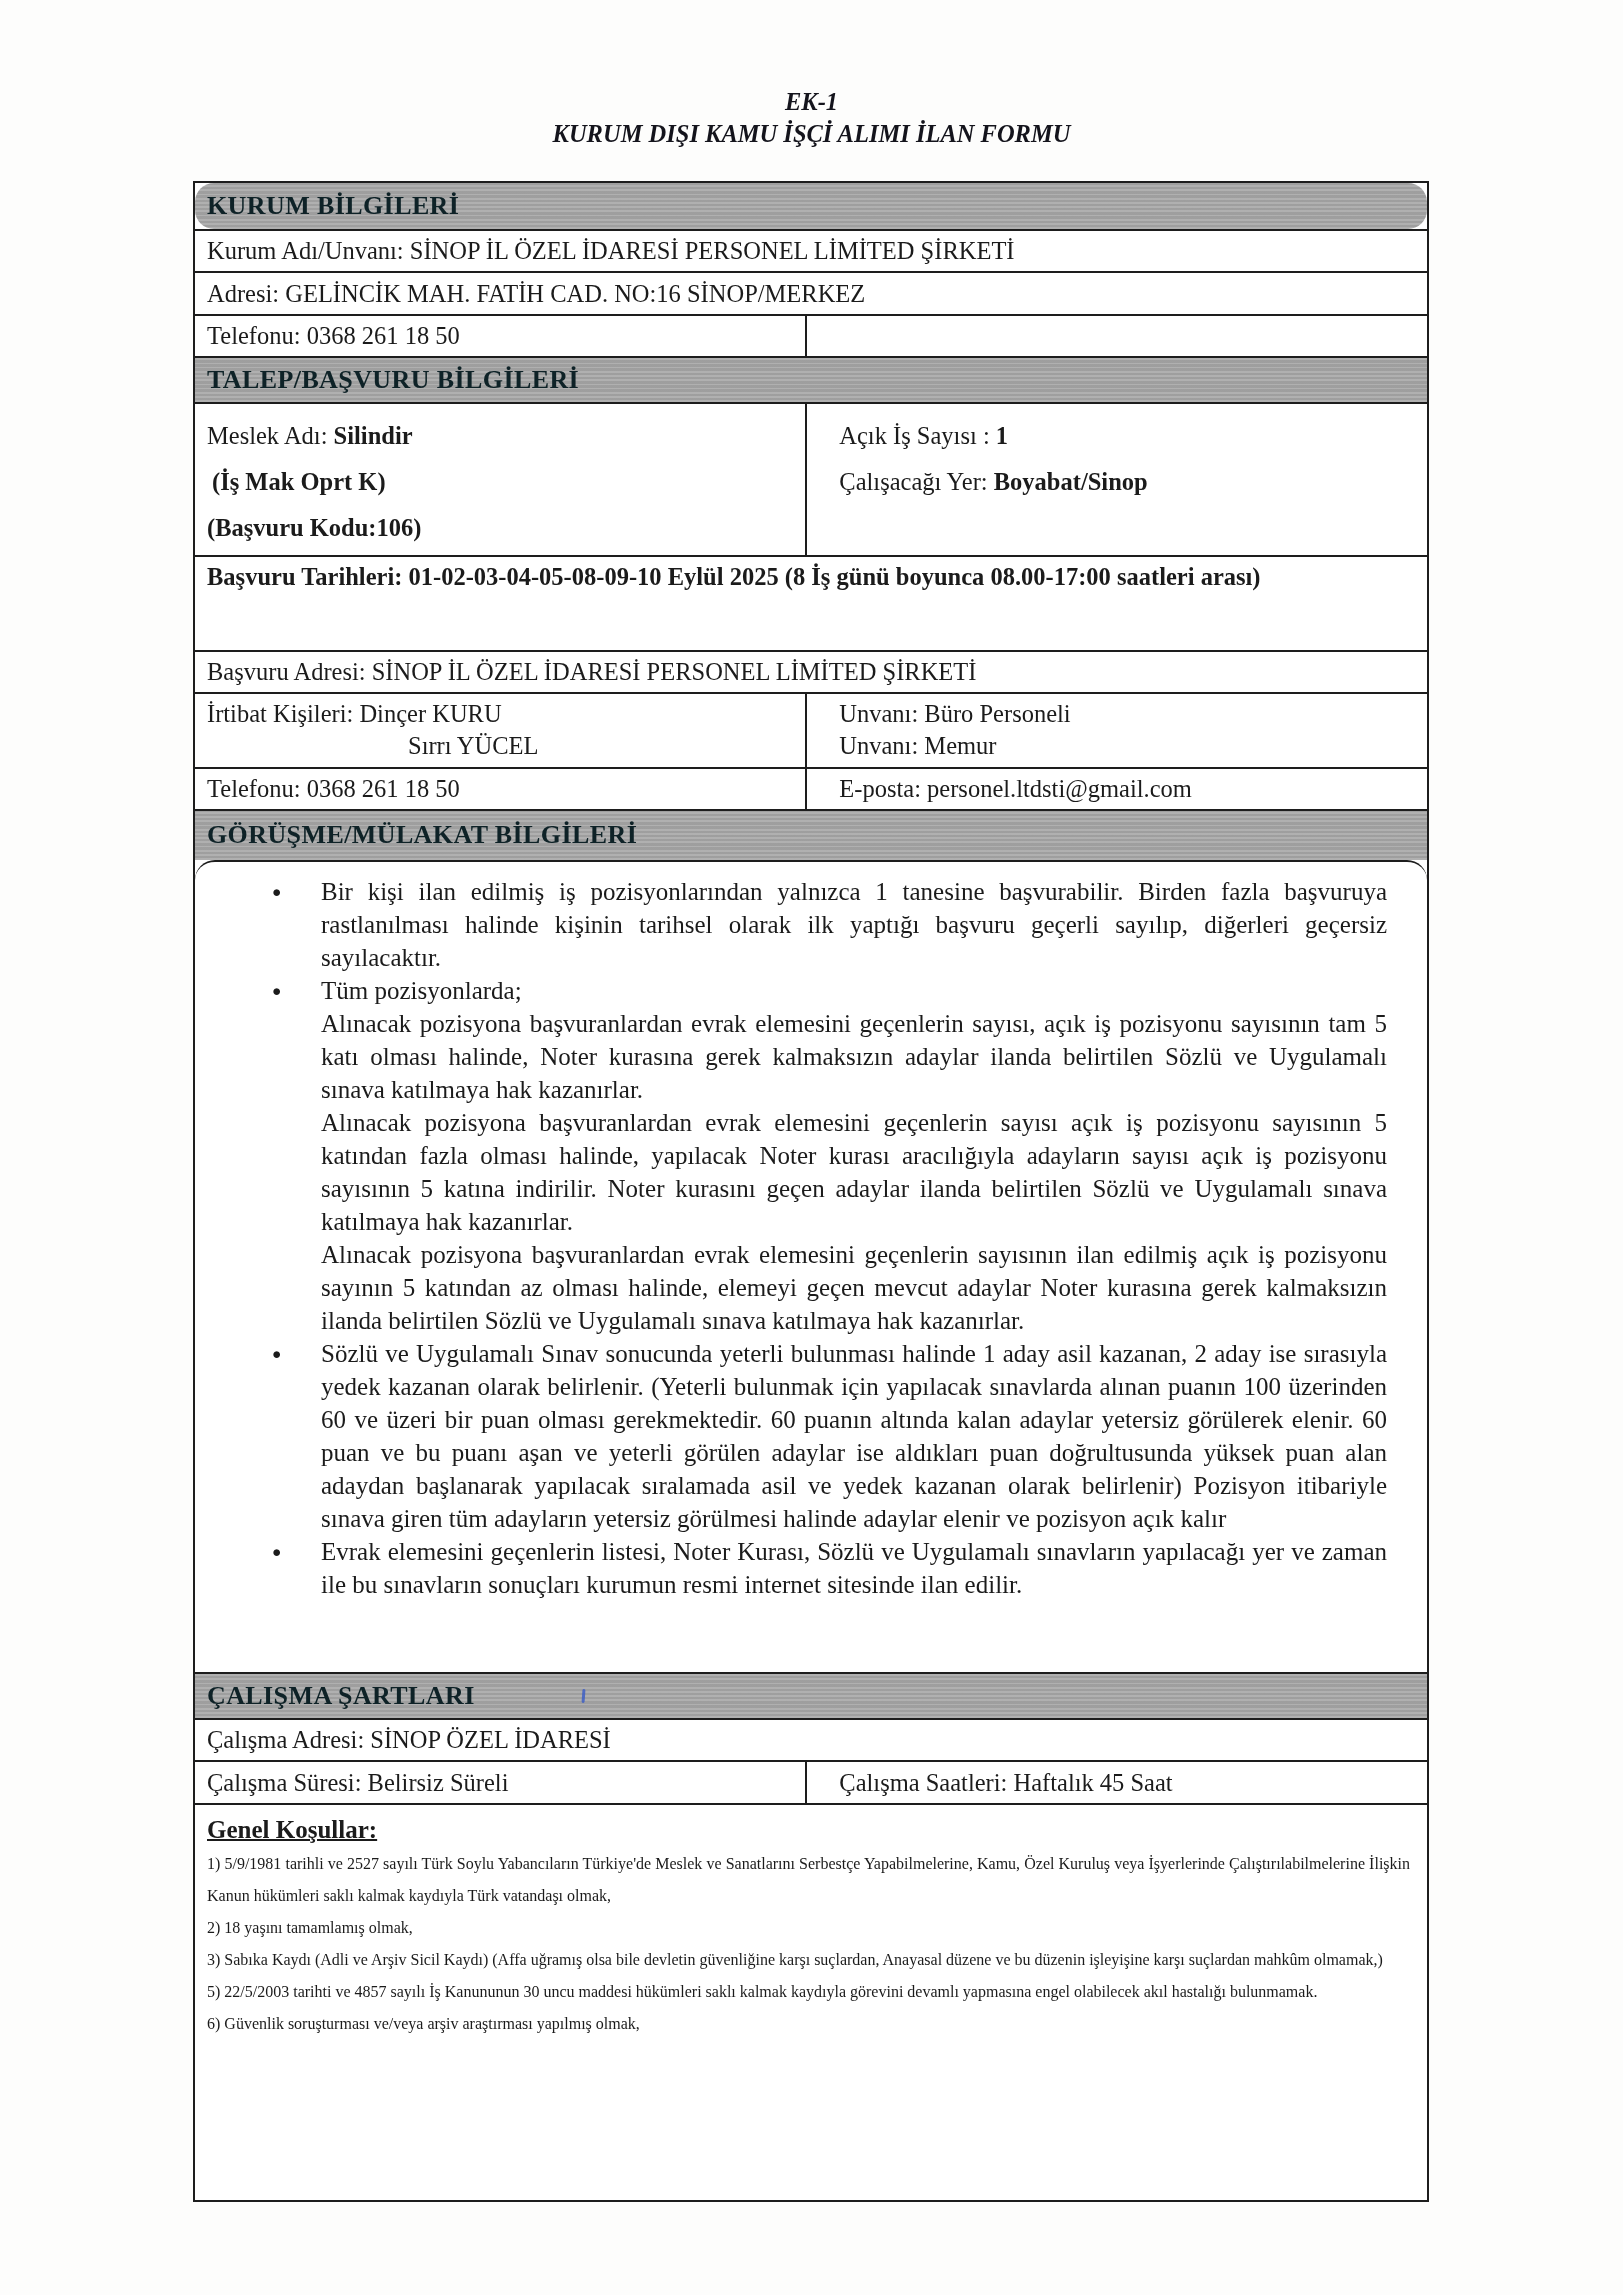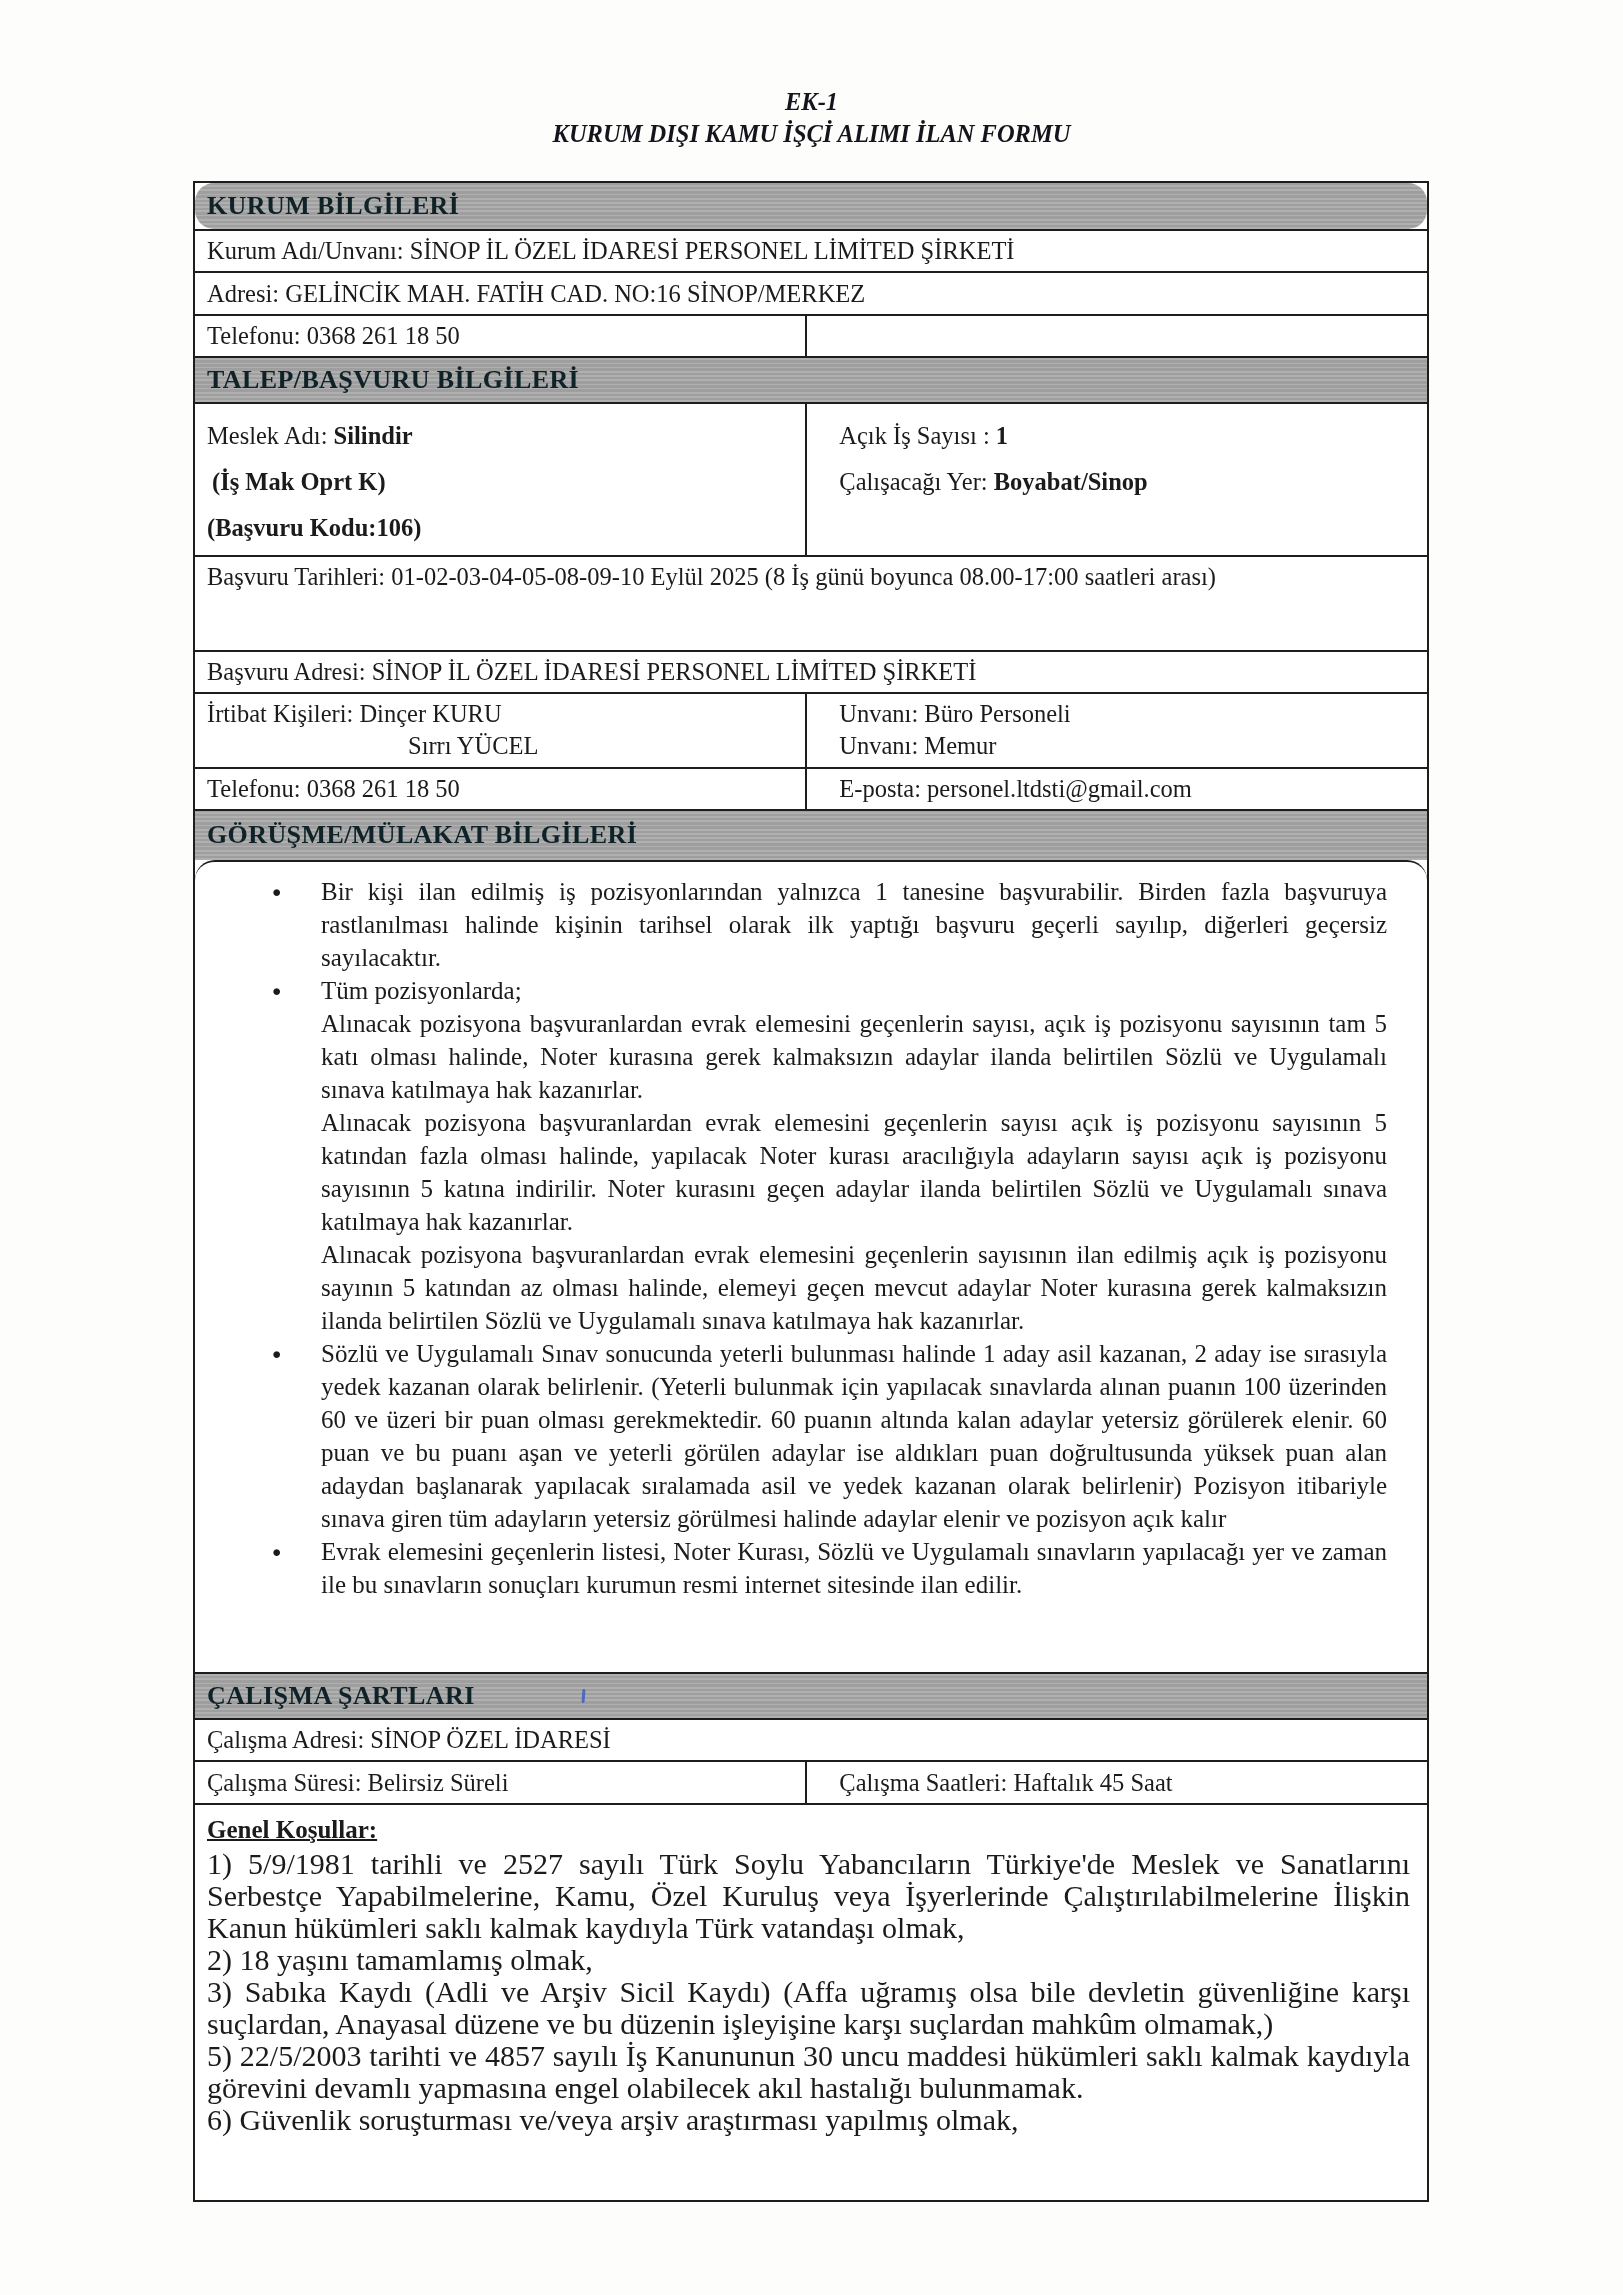--- a/index.html
+++ b/index.html
@@ -44,21 +44,21 @@
   }
   .cell { padding: 4.2px 12px; font-size: 24.5px; line-height: 32px; }
   .r-simple { min-height: 37px; display: flex; align-items: center; }
   .two-col { display: grid; grid-template-columns: 49.7% 50.3%; gap: 20px; }
   .two-col > .col-l { border-right: 2.5px solid #1d1d1d; }
   .b { font-weight: bold; }
   .meslek-row { min-height: 129px; }
   .meslek-row .cell { line-height: 46px; padding-top: 8.5px; }
   .indent-sm { padding-left: 5px; }
   .nitelik-row { min-height: 44px; }
-  .tarih-row { min-height: 95px; }
+  .tarih-row { min-height: 95px; font-weight: bold; }
   .adres-row { min-height: 36px; }
   .irtibat-row { min-height: 66px; }
   .irtibat-line2 { padding-left: 201px; }
   .tel2-row { min-height: 36px; }
   .gorusme-head { min-height: 51px; }
   .gorusme-cell {
     min-height: 812px;
     padding: 13.5px 25px 17px 25px;
     font-size: 25px;
     line-height: 33px;
@@ -81,21 +81,21 @@
   .sure-row { min-height: 42px; }
   .genel-cell { min-height: 397px; padding: 6.8px 12px 34px 12px; }
   .genel-title {
     font-weight: bold;
     font-size: 25px;
     line-height: 37px;
     text-decoration: underline;
     text-decoration-thickness: 1.7px;
   }
   .genel-item {
-    font-size: 30px;
+    font-size: 16px;
     line-height: 32px;
     text-align: justify;
     padding-right: 5px;
   }
   .pen-mark {
     position: absolute;
     left: 387px; top: 15px;
     width: 3.4px; height: 14.4px;
     background: #3056c8;
     opacity: 0.75;

